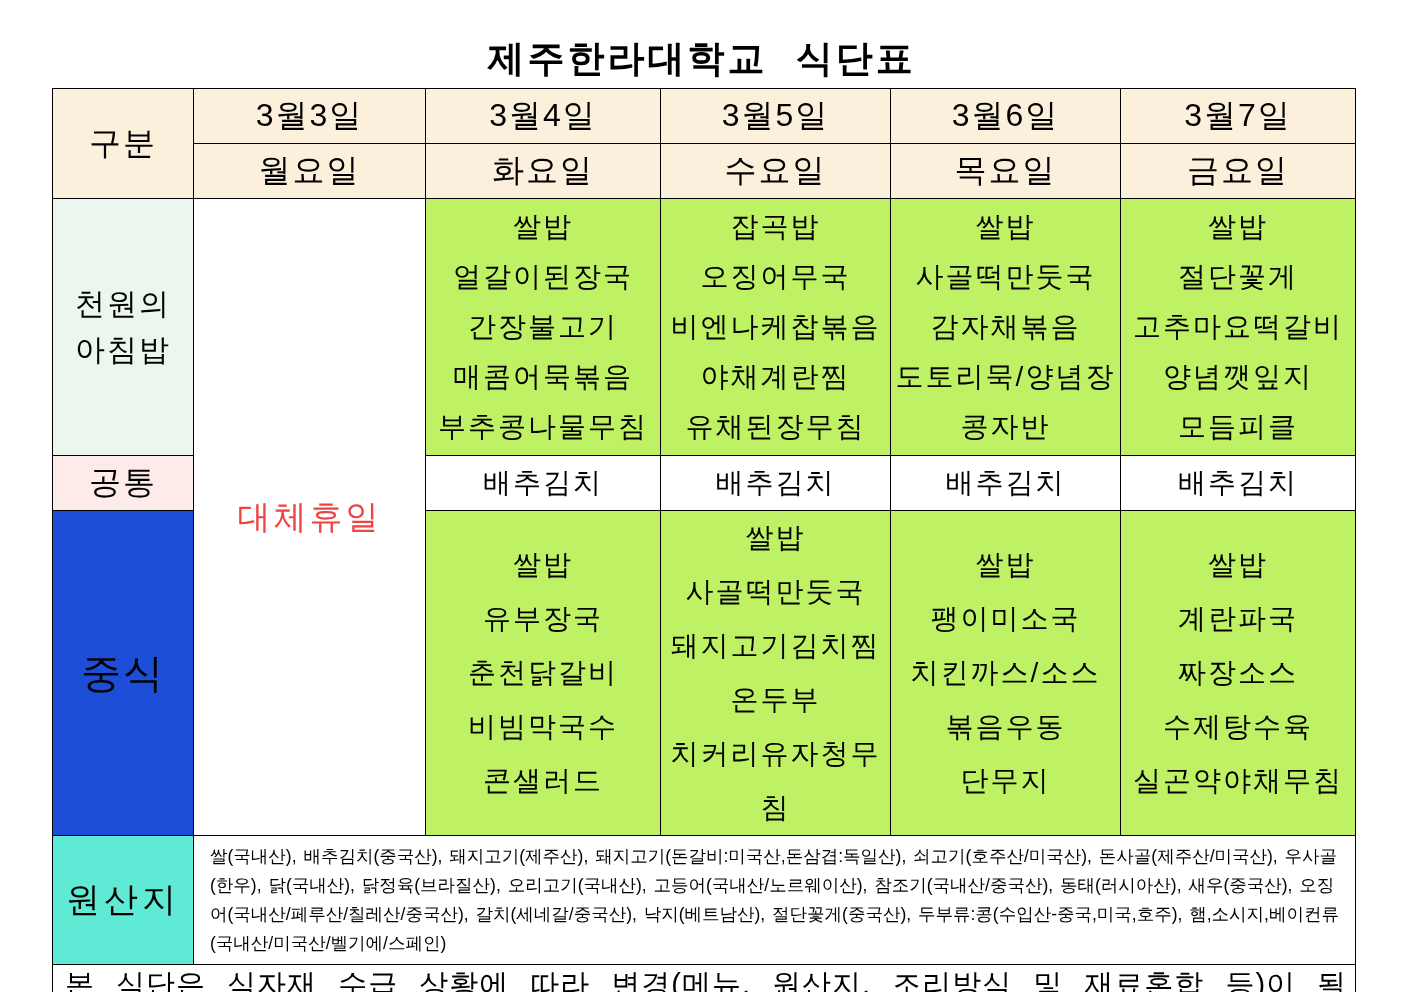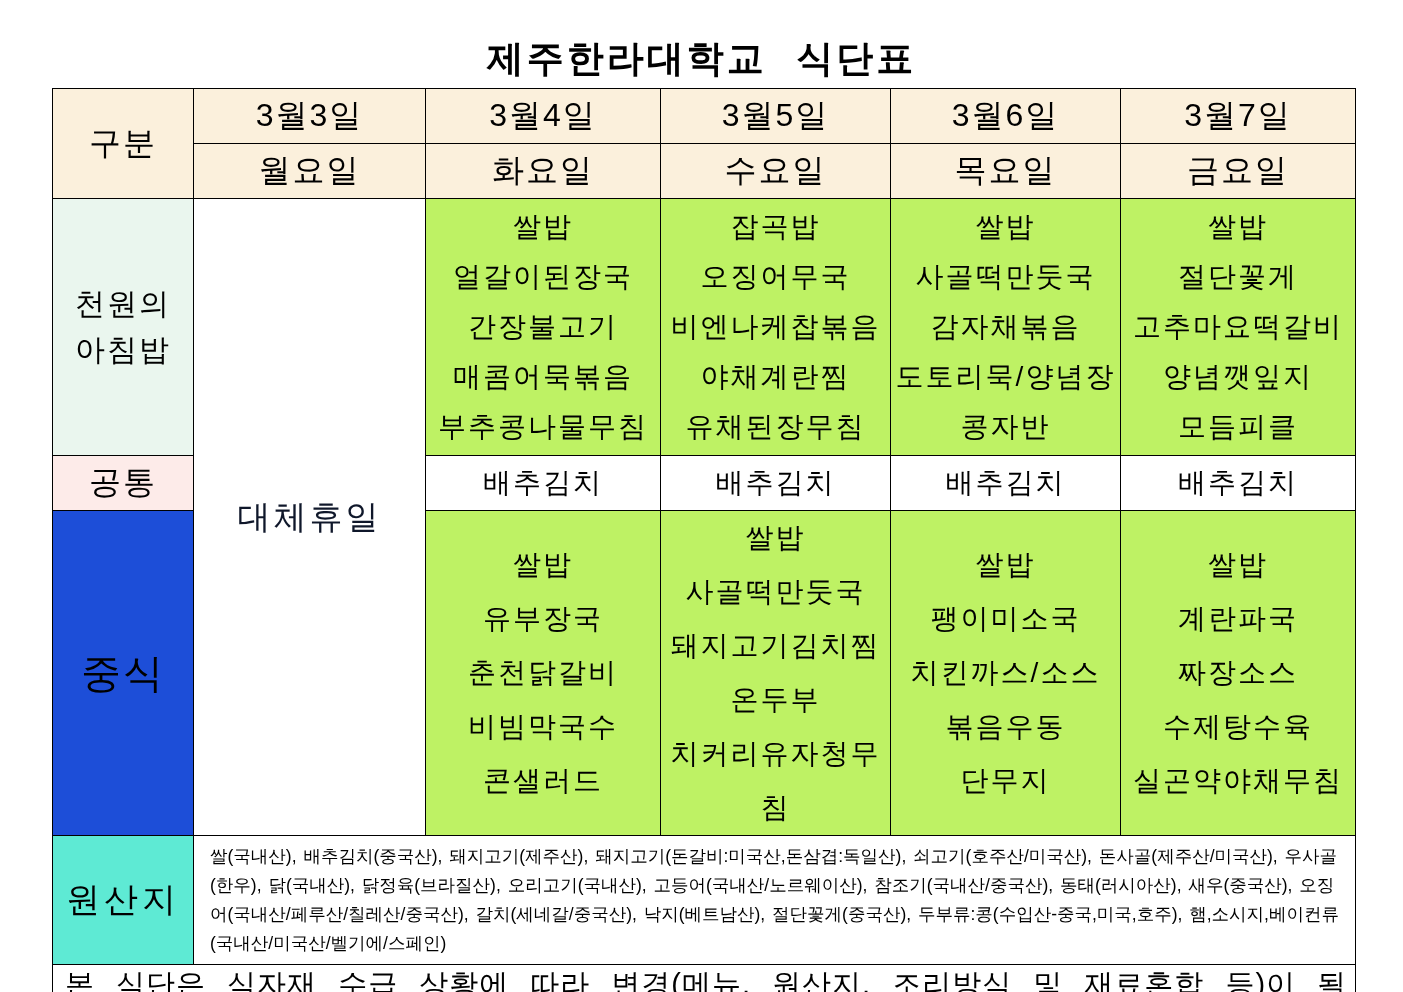--- a/index.html
+++ b/index.html
@@ -3,21 +3,21 @@
 <meta charset="utf-8">
 <style>
   * { margin: 0; padding: 0; box-sizing: border-box; }
   html, body { width: 1403px; height: 992px; background: #ffffff; }
   body { font-family: "Liberation Sans", "DejaVu Sans", sans-serif; color: #000; overflow: hidden; }
   .page { position: relative; width: 1403px; height: 992px; background: #ffffff; }
 
   .page-title {
     position: absolute; top: 34px; left: 0; width: 100%;
     text-align: center; font-size: 37px; font-weight: 700;
-    letter-spacing: 3px; word-spacing: 16px; color: #000;
+    letter-spacing: 3px; word-spacing: 16px; color: #000; font-family: Liberation Serif, serif;
   }
 
   table.menu-table {
     position: absolute; top: 88px; left: 52px;
     border-collapse: collapse; table-layout: fixed;
     width: 1303px;
   }
   td {
     border: 1.5px solid #000;
     text-align: center; vertical-align: middle;
@@ -33,21 +33,21 @@
   tr.row-origin td  { height: 88px; }
   tr.row-notice td  { height: 62px; }
 
   
   .hdr   { background: #fbf0dc; font-size: 32px; letter-spacing: 2px; }
   .lbl-breakfast { background: #eaf6ee; font-size: 30px; letter-spacing: 2px; line-height: 1.55; padding: 0 14px; }
   .lbl-common    { background: #fdebe9; font-size: 32px; letter-spacing: 2px; }
   .lbl-lunch     { background: #1d4ed8; font-size: 40px; letter-spacing: 2px; }
   .lbl-origin    { background: #5eead4; font-size: 34px; letter-spacing: 4px; }
 
-  .holiday-cell { background: #ffffff; color: #0f172a; font-size: 33px; letter-spacing: 3px; }
+  .holiday-cell { background: #ffffff; color: #ef4444; font-size: 33px; letter-spacing: 3px; }
 
   .menu-cell { background: #bef264; font-size: 28px; letter-spacing: 2px; }
   .menu-cell .menu-line { line-height: 50px; }
   tr.row-lunch .menu-cell .menu-line { line-height: 54px; }
 
   .kimchi-cell { background: #ffffff; font-size: 28px; letter-spacing: 2px; }
 
   .origin-text-cell {
     background: #ffffff; text-align: left; vertical-align: middle;
     font-size: 17.5px; line-height: 29px; padding: 6px 16px;

